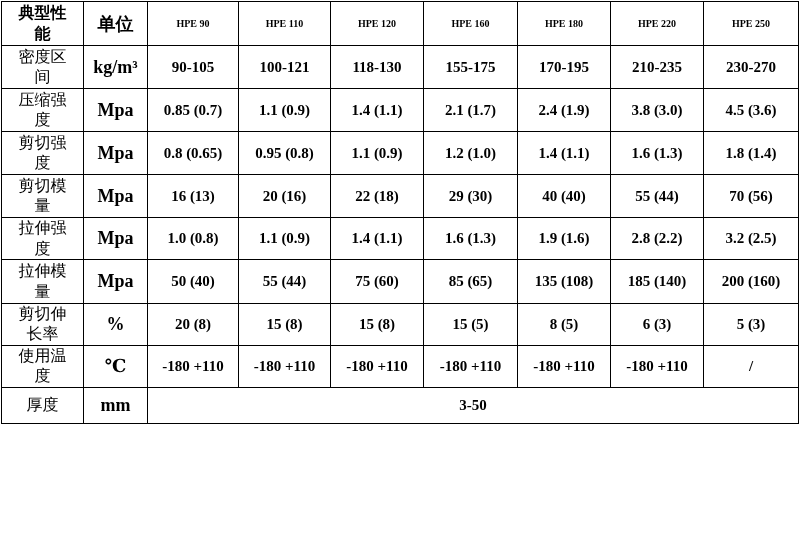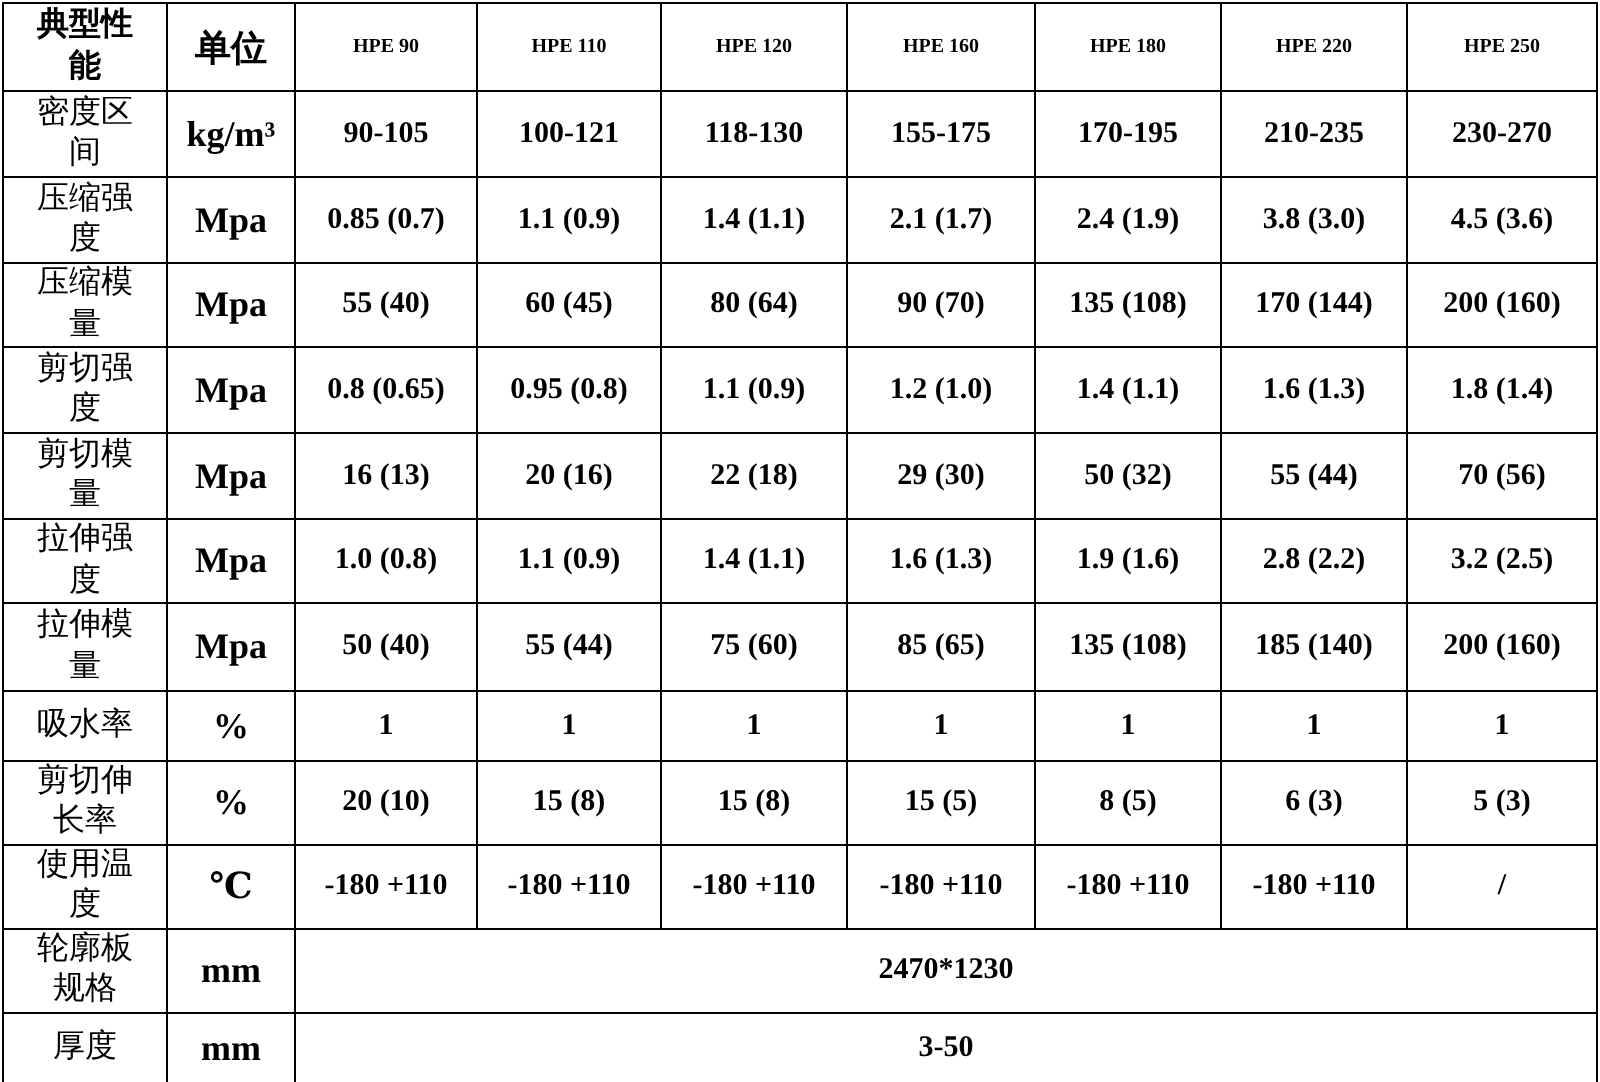--- a/index.html
+++ b/index.html
@@ -105,32 +105,20 @@
       <td class="unit">Mpa</td>
       <td class="val">0.85 (0.7)</td>
       <td class="val">1.1 (0.9)</td>
       <td class="val">1.4 (1.1)</td>
       <td class="val">2.1 (1.7)</td>
       <td class="val">2.4 (1.9)</td>
       <td class="val">3.8 (3.0)</td>
       <td class="val">4.5 (3.6)</td>
     </tr>
 
-    <tr class="h42">
-      <td class="prop">压缩模
-量</td>
-      <td class="unit">Mpa</td>
-      <td class="val">55 (40)</td>
-      <td class="val">60 (45)</td>
-      <td class="val">80 (64)</td>
-      <td class="val">90 (70)</td>
-      <td class="val">135 (108)</td>
-      <td class="val">170 (144)</td>
-      <td class="val">200 (160)</td>
-    </tr>
 
     <tr class="h43">
       <td class="prop">剪切强
 度</td>
       <td class="unit">Mpa</td>
       <td class="val">0.8 (0.65)</td>
       <td class="val">0.95 (0.8)</td>
       <td class="val">1.1 (0.9)</td>
       <td class="val">1.2 (1.0)</td>
       <td class="val">1.4 (1.1)</td>
@@ -139,21 +127,21 @@
     </tr>
 
     <tr class="h43">
       <td class="prop">剪切模
 量</td>
       <td class="unit">Mpa</td>
       <td class="val">16 (13)</td>
       <td class="val">20 (16)</td>
       <td class="val">22 (18)</td>
       <td class="val">29 (30)</td>
-      <td class="val">50 (32)</td>
+      <td class="val">40 (40)</td>
       <td class="val">55 (44)</td>
       <td class="val">70 (56)</td>
     </tr>
 
     <tr class="h42">
       <td class="prop">拉伸强
 度</td>
       <td class="unit">Mpa</td>
       <td class="val">1.0 (0.8)</td>
       <td class="val">1.1 (0.9)</td>
@@ -170,37 +158,26 @@
       <td class="unit">Mpa</td>
       <td class="val">50 (40)</td>
       <td class="val">55 (44)</td>
       <td class="val">75 (60)</td>
       <td class="val">85 (65)</td>
       <td class="val">135 (108)</td>
       <td class="val">185 (140)</td>
       <td class="val">200 (160)</td>
     </tr>
 
-    <tr class="h35">
-      <td class="prop">吸水率</td>
-      <td class="unit">%</td>
-      <td class="val">1</td>
-      <td class="val">1</td>
-      <td class="val">1</td>
-      <td class="val">1</td>
-      <td class="val">1</td>
-      <td class="val">1</td>
-      <td class="val">1</td>
-    </tr>
 
     <tr class="h45">
       <td class="prop">剪切伸
 长率</td>
       <td class="unit">%</td>
-      <td class="val">20 (10)</td>
+      <td class="val">20 (8)</td>
       <td class="val">15 (8)</td>
       <td class="val">15 (8)</td>
       <td class="val">15 (5)</td>
       <td class="val">8 (5)</td>
       <td class="val">6 (3)</td>
       <td class="val">5 (3)</td>
     </tr>
 
     <tr class="h40">
       <td class="prop">使用温
@@ -208,26 +185,20 @@
       <td class="unit">℃</td>
       <td class="val">-180 +110</td>
       <td class="val">-180 +110</td>
       <td class="val">-180 +110</td>
       <td class="val">-180 +110</td>
       <td class="val">-180 +110</td>
       <td class="val">-180 +110</td>
       <td class="val">/</td>
     </tr>
 
-    <tr class="h42">
-      <td class="prop">轮廓板
-规格</td>
-      <td class="unit">mm</td>
-      <td class="val" colspan="7">2470*1230</td>
-    </tr>
 
     <tr class="h36">
       <td class="prop">厚度</td>
       <td class="unit">mm</td>
       <td class="val" colspan="7">3-50</td>
     </tr>
   </tbody>
 </table>
 
 </body></html>

